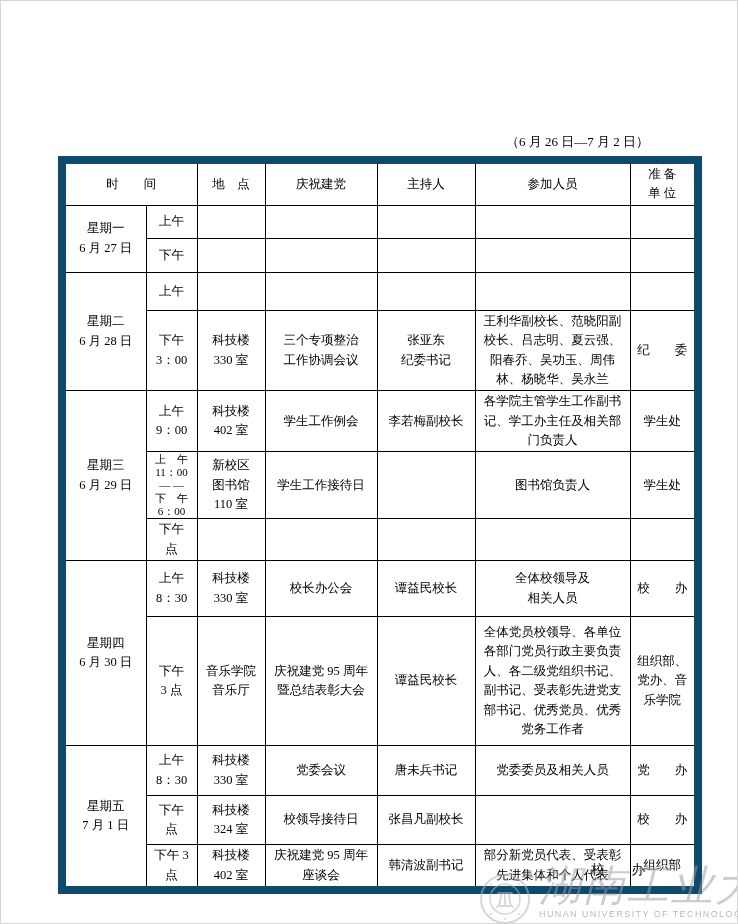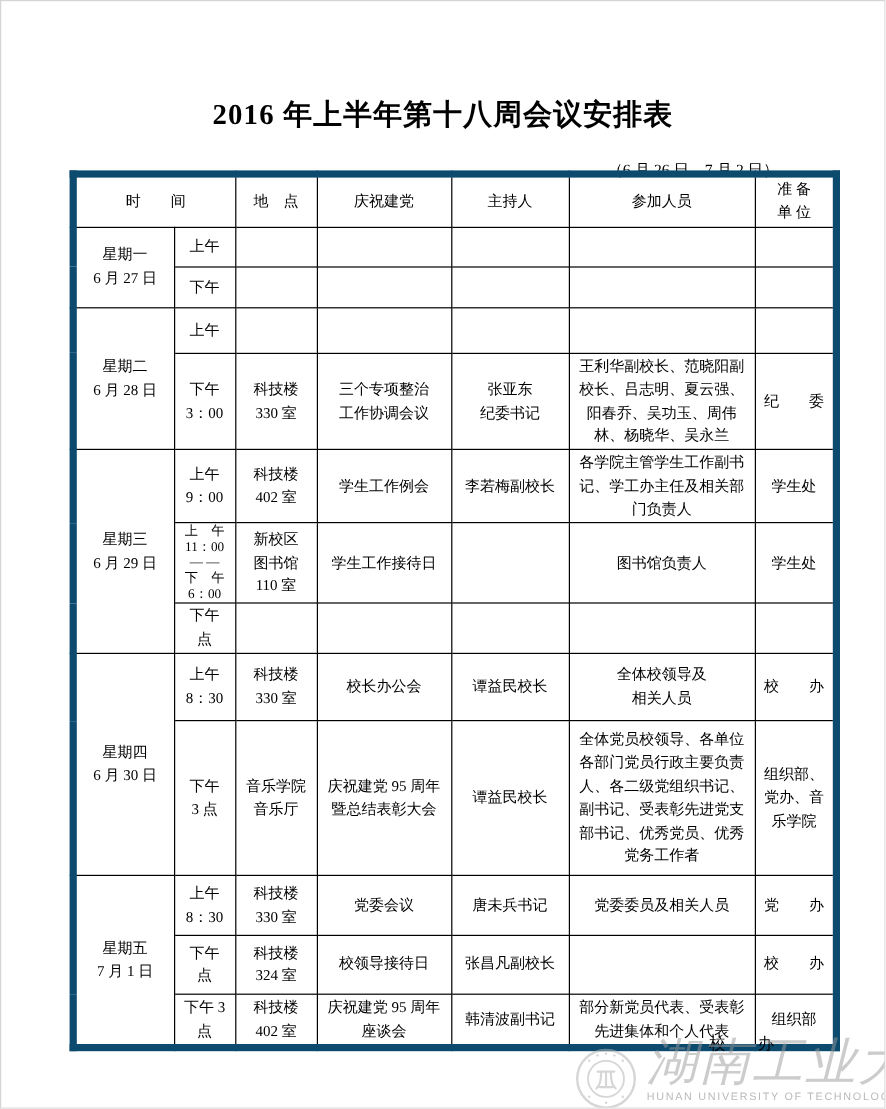--- a/index.html
+++ b/index.html
@@ -15,24 +15,24 @@
   .title{
     position:absolute;top:78px;left:0;width:100%;
     text-align:center;font-size:24px;font-weight:bold;letter-spacing:1px;
   }
   .subtitle{
     position:absolute;top:132px;right:88px;
     font-size:13px;
     text-align:right;
   }
   table.schedule{
-    position:absolute;left:57px;top:141px;
+    position:absolute;left:57px;top:155px;
     border-collapse:collapse;table-layout:fixed;
     width:636px;
-    border:6px solid #0c4a6e;
+    border:8px solid #0c4a6e;
   }
   table.schedule td,table.schedule th{
     border:1px solid #000;
     font-weight:normal;
     text-align:center;vertical-align:middle;
     font-size:12.5px;
     white-space:pre-line;
     line-height:1.55;
     padding:1px 4px;
     overflow:hidden;
@@ -66,21 +66,20 @@
     font-size:9px;color:#a8a8a8;opacity:.8;letter-spacing:1.4px;
     font-family:"Liberation Sans","DejaVu Sans",sans-serif;
     margin-top:2px;white-space:nowrap;
   }
 </style>
 </head>
 <body>
 
 <div class="page">
 
-  <div class="title">2016 年上半年第十八周会议安排表</div>
   <div class="subtitle">（6 月 26 日—7 月 2 日）</div>
 
   <table class="schedule">
     <colgroup>
       <col style="width:84px">
         <col style="width:51px">
         <col style="width:68px">
       <col style="width:112px">
         <col style="width:98px">
         <col style="width:155px">

